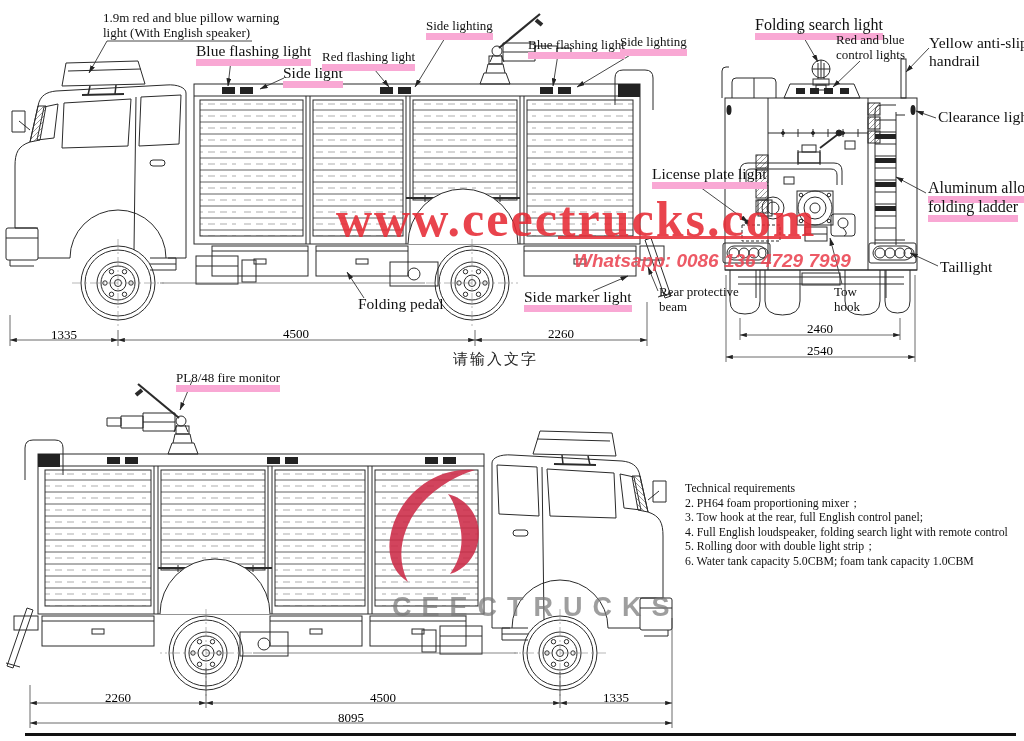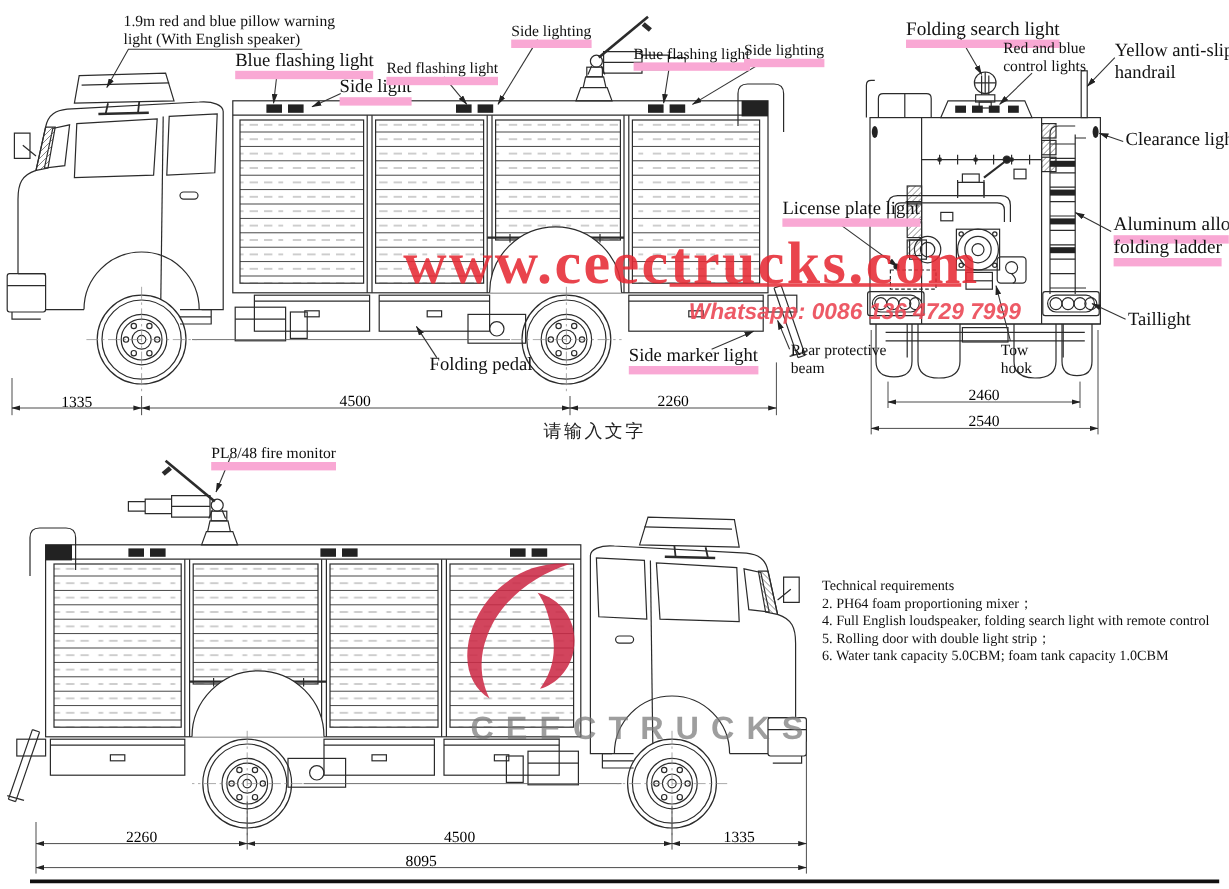--- a/index.html
+++ b/index.html
@@ -338,16 +338,17 @@
 <div class="dim-num" style="left:820px;top:321px">2460</div>
 <div class="dim-num" style="left:820px;top:343px">2540</div>
 <div class="dim-num" style="left:118px;top:690px">2260</div>
 <div class="dim-num" style="left:383px;top:690px">4500</div>
 <div class="dim-num" style="left:616px;top:690px">1335</div>
 <div class="dim-num" style="left:351px;top:710px">8095</div>
 
 <div id="tech">
   <div>Technical requirements</div>
   <div>2. PH64 foam proportioning mixer；</div>
+  <div>3. Tow hook at the rear, full English control panel;</div>
   <div>4. Full English loudspeaker, folding search light with remote control</div>
   <div>5. Rolling door with double light strip；</div>
   <div>6. Water tank capacity 5.0CBM; foam tank capacity 1.0CBM</div>
 </div>
 
 </body></html>

